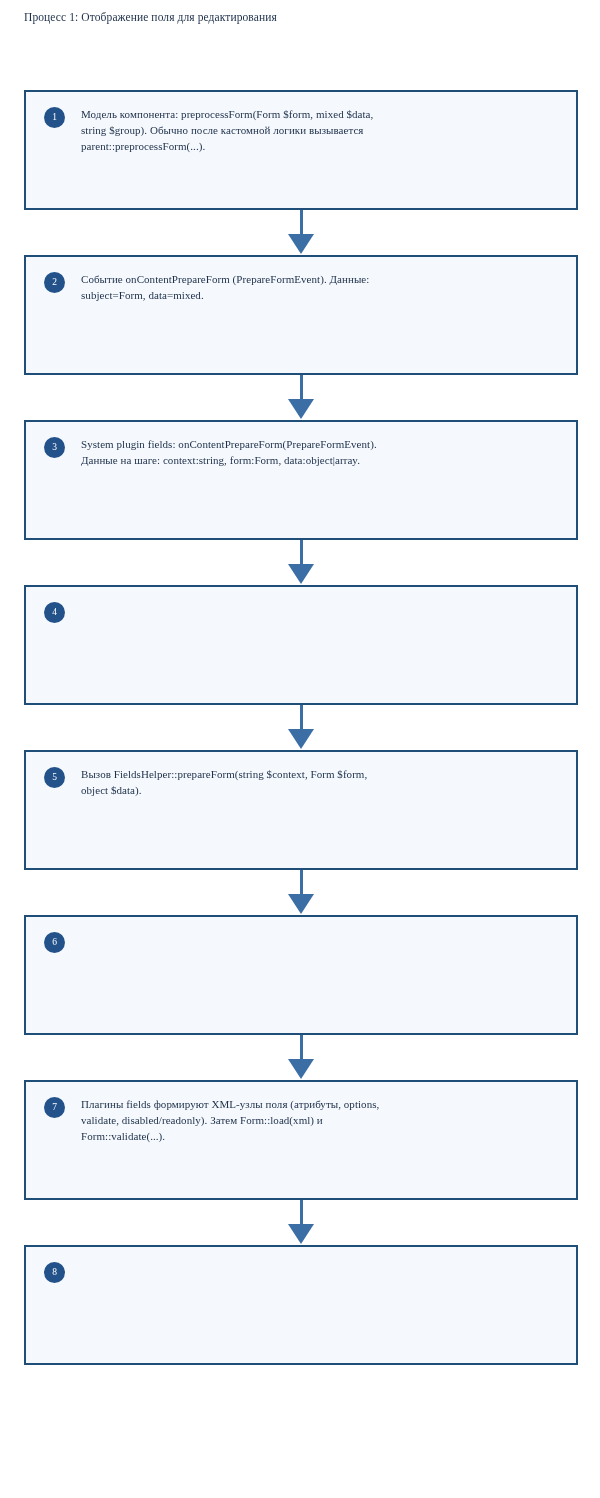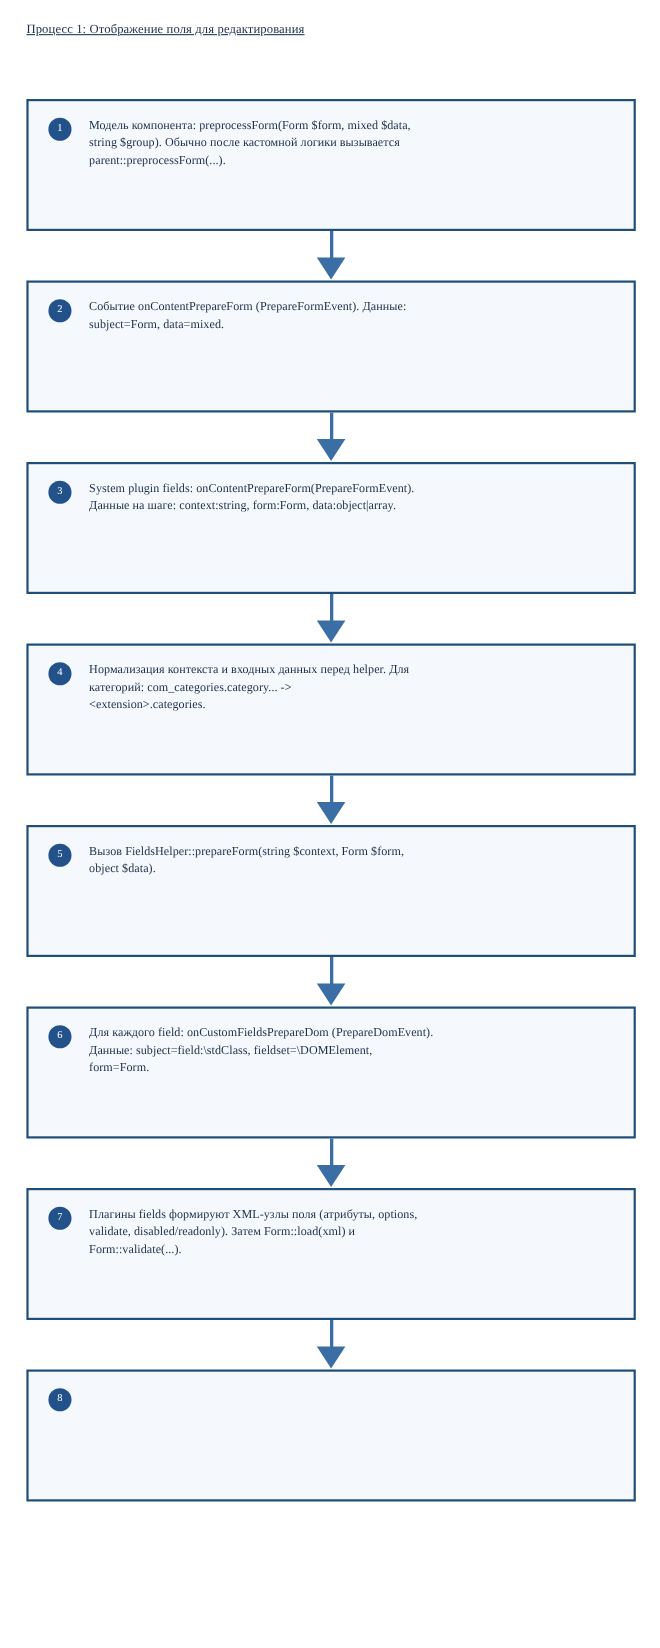--- a/index.html
+++ b/index.html
@@ -21,23 +21,22 @@
     width: 600px;
     height: 1498px;
     padding: 0;
     position: relative;
   }
 
   
   .title-block {
     position: absolute;
     left: 24px;
-    top: 16px;
+    top: 6px;
     width: 540px;
-    text-decoration: underline;
   }
   .title-line {
     font-size: 11.5px;
     line-height: 23px;
     color: #1d2f4a;
     letter-spacing: 0.1px;
     white-space: pre;
   }
 
   
@@ -153,46 +152,40 @@
 Данные на шаге: context:string, form:Form, data:object|array.</div>
     </div>
 
     <div class="connector">
       <div class="stem"></div>
       <div class="head"></div>
     </div>
 
     <div class="node">
       <div class="badge">4</div>
-      <div class="node-text">Нормализация контекста и входных данных перед helper. Для
-категорий: com_categories.category... -&gt;
-&lt;extension&gt;.categories.</div>
     </div>
 
     <div class="connector">
       <div class="stem"></div>
       <div class="head"></div>
     </div>
 
     <div class="node">
       <div class="badge">5</div>
       <div class="node-text">Вызов FieldsHelper::prepareForm(string $context, Form $form,
 object $data).</div>
     </div>
 
     <div class="connector">
       <div class="stem"></div>
       <div class="head"></div>
     </div>
 
     <div class="node">
       <div class="badge">6</div>
-      <div class="node-text">Для каждого field: onCustomFieldsPrepareDom (PrepareDomEvent).
-Данные: subject=field:\stdClass, fieldset=\DOMElement,
-form=Form.</div>
     </div>
 
     <div class="connector">
       <div class="stem"></div>
       <div class="head"></div>
     </div>
 
     <div class="node">
       <div class="badge">7</div>
       <div class="node-text">Плагины fields формируют XML-узлы поля (атрибуты, options,

